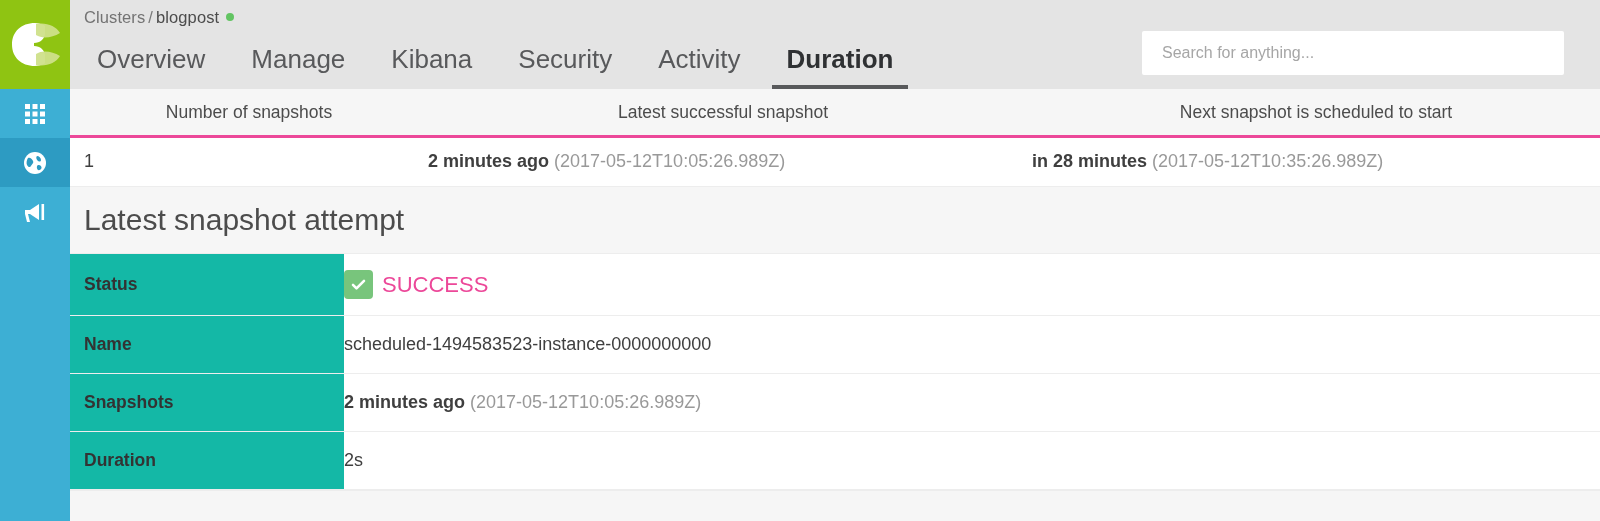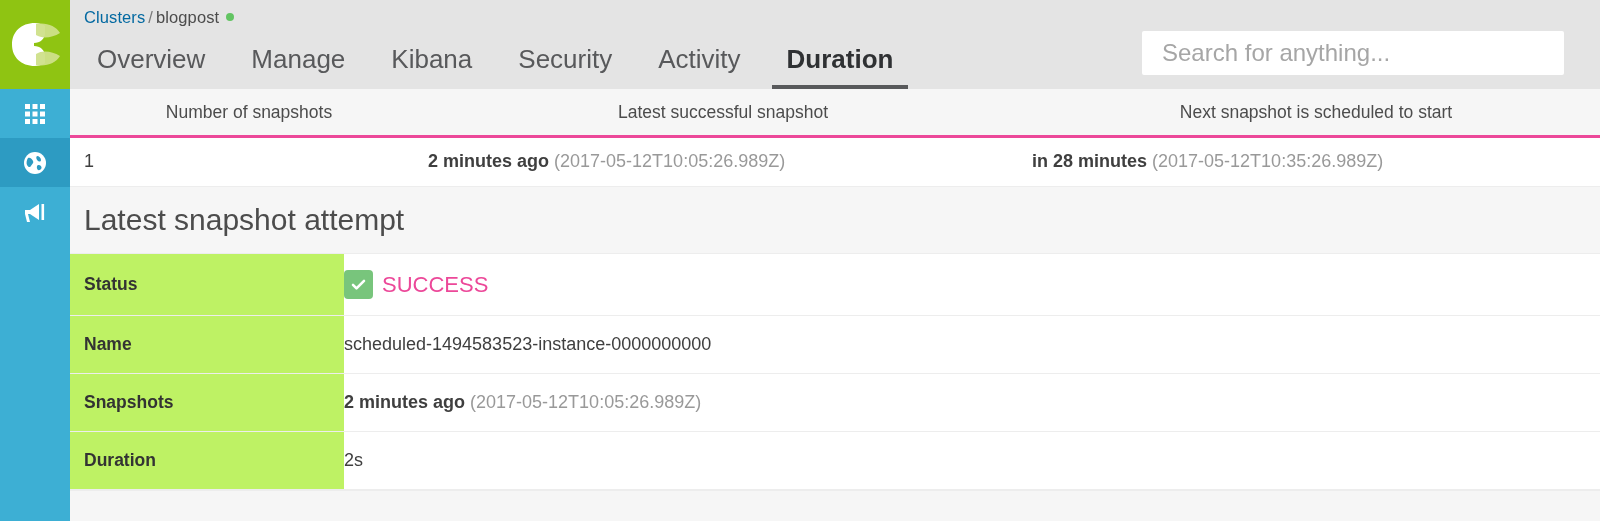--- a/index.html
+++ b/index.html
@@ -70,21 +70,21 @@
   .breadcrumb {
     position: absolute;
     left: 14px;
     top: 7px;
     font-size: 16.5px;
     letter-spacing: 0.1px;
     white-space: nowrap;
     line-height: 20px;
   }
   .crumb-link {
-    color: #0369a1;
+    color: #737373;
     text-decoration: none;
   }
   .crumb-sep {
     color: #7a7a7a;
     margin: 0 3px;
   }
   .crumb-current {
     color: #4c4c4c;
   }
   .status-dot {
@@ -120,21 +120,21 @@
   }
   .search-box {
     position: absolute;
     right: 36px;
     top: 31px;
     width: 422px;
     height: 44px;
     background: #ffffff;
     border: none;
     border-radius: 2px;
-    font-size: 24px;
+    font-size: 16px;
     color: #3f3f3f;
     padding: 0 20px;
     box-sizing: border-box;
     font-family: "Liberation Sans", sans-serif;
     outline: none;
   }
   .search-box::placeholder { color: #a6a6a6; }
 
   
   .summary {
@@ -187,21 +187,21 @@
     table-layout: fixed;
   }
   .details th {
     width: 260px;
     text-align: left;
     font-size: 17.5px;
     font-weight: bold;
     color: #333333;
     padding: 18px 0 18px 14px;
     border-bottom: 1px solid #ededed;
-    background: #bef264;
+    background: #14b8a6;
     vertical-align: middle;
   }
   .details td {
     font-size: 18px;
     color: #3f3f3f;
     padding: 16px 0 16px 0;
     border-bottom: 1px solid #ededed;
     background: #ffffff;
     vertical-align: middle;
     white-space: nowrap;

